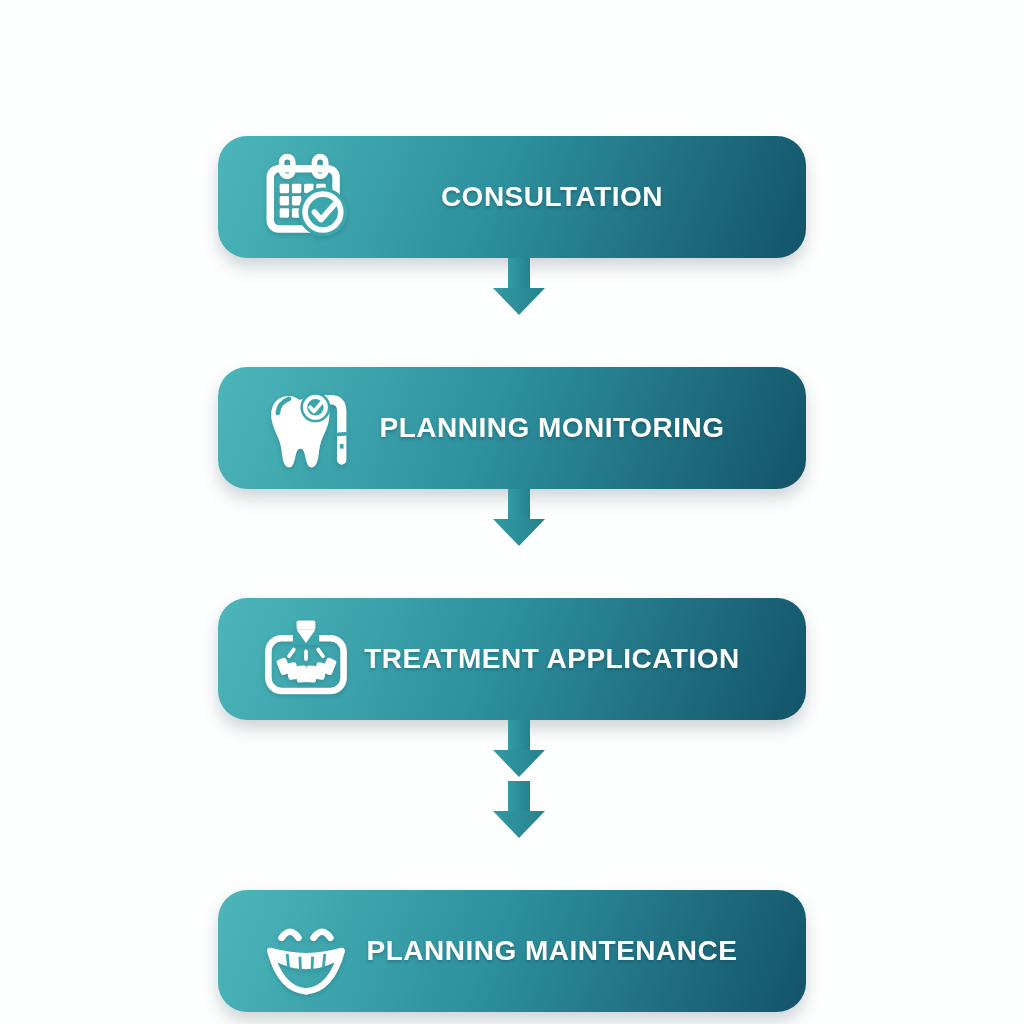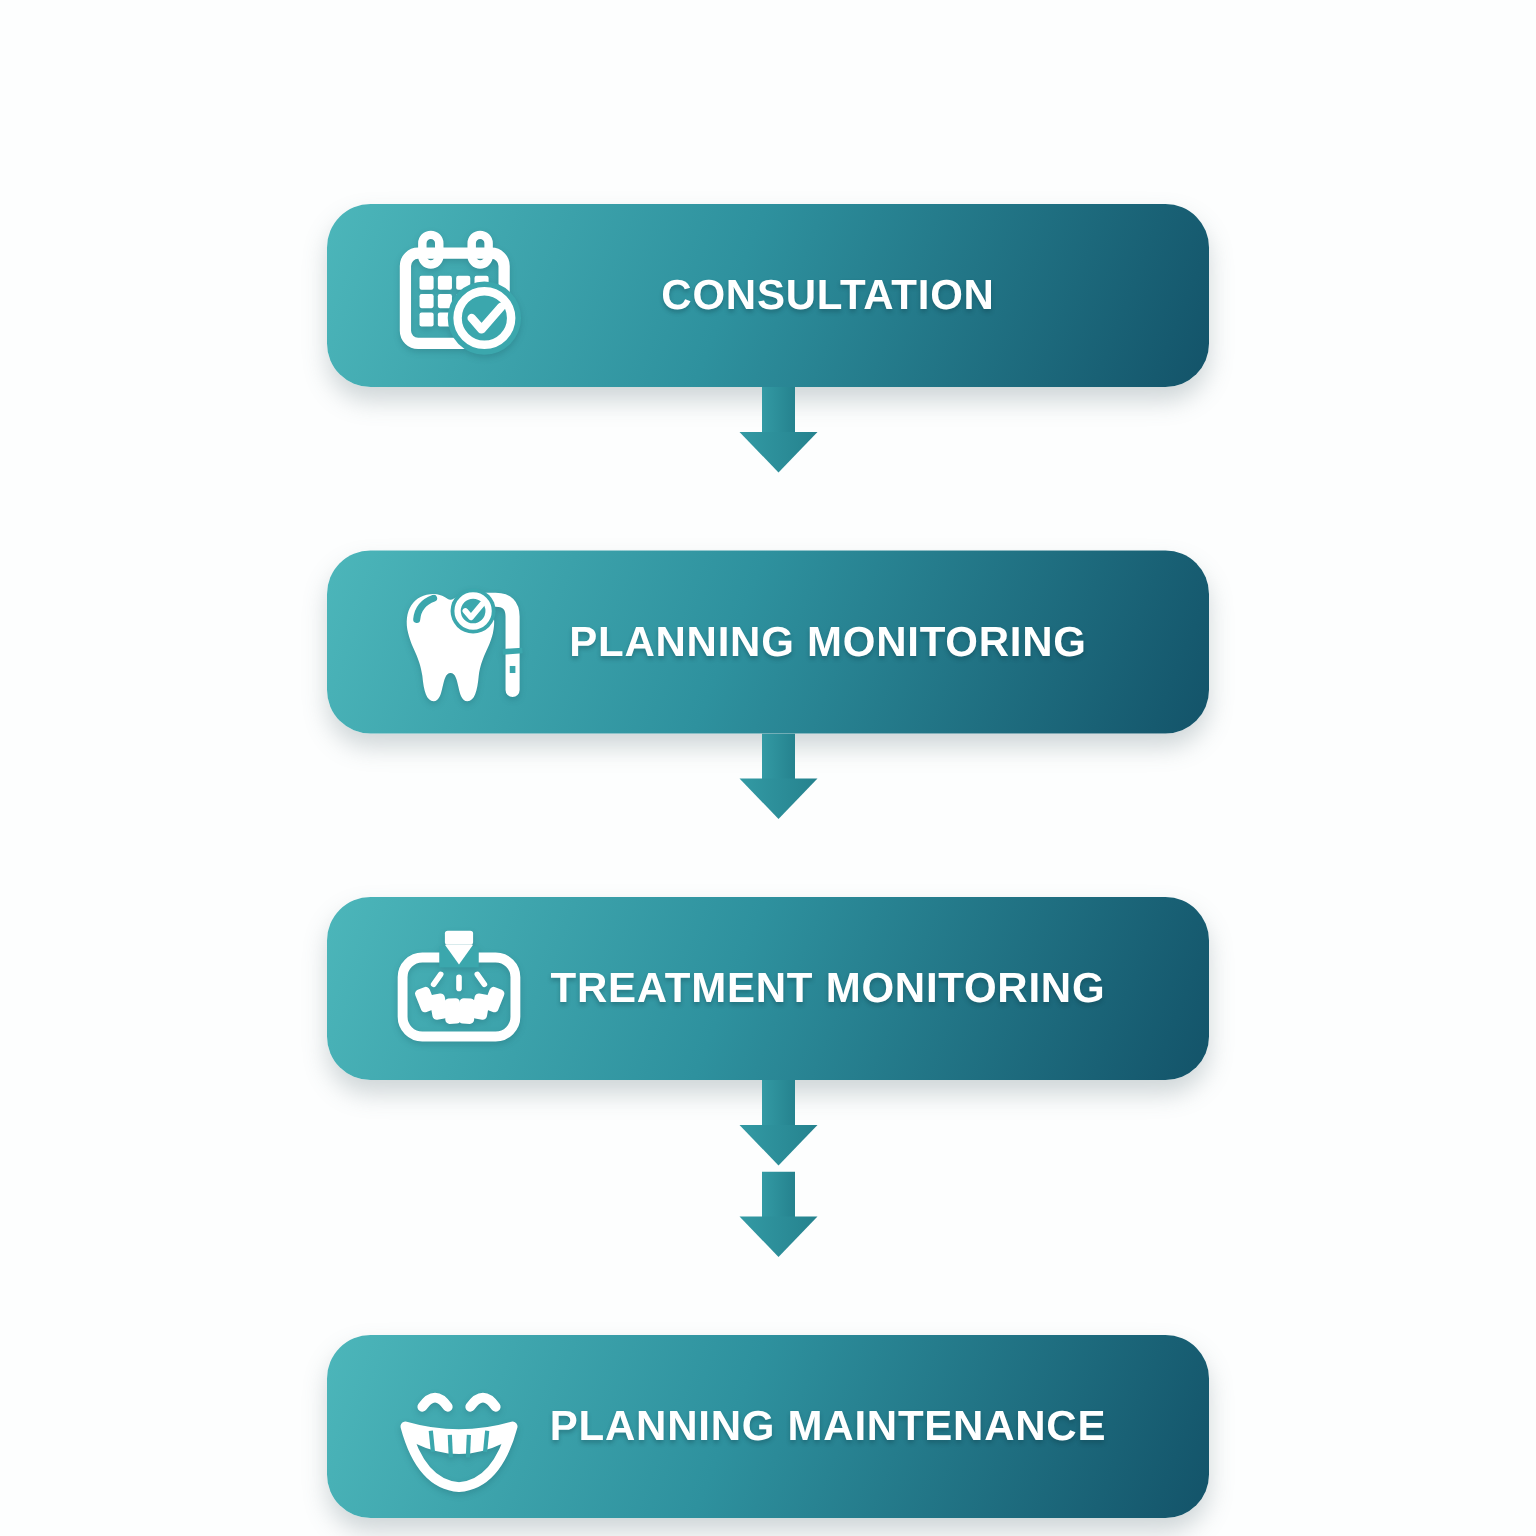--- a/index.html
+++ b/index.html
@@ -124,21 +124,21 @@
               </g>
             <g transform="translate(67,54) rotate(10)">
                 <rect x="-5.5" y="0" width="11" height="18" rx="3"></rect>
               </g>
             <g transform="translate(78,50) rotate(22)">
                 <rect x="-5.5" y="0" width="11" height="17" rx="3"></rect>
               </g>
           </g>
         </svg>
       </span>
-      <div class="step-label">TREATMENT MONITORING</div>
+      <div class="step-label">TREATMENT APPLICATION</div>
     </div>
 
     <div class="arrow">
       <svg width="56" height="58" viewBox="0 0 56 58">
         <rect x="17" y="0" width="22" height="31" fill="url(#ag)"></rect>
         <polygon points="2,30 54,30 28,57" fill="url(#ag)"></polygon>
       </svg>
     </div>
 
 

